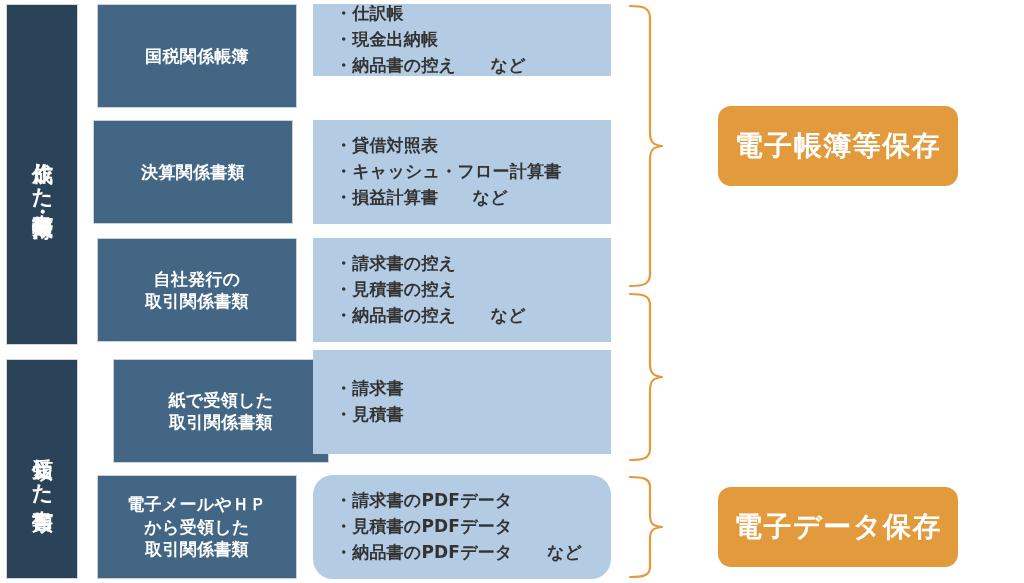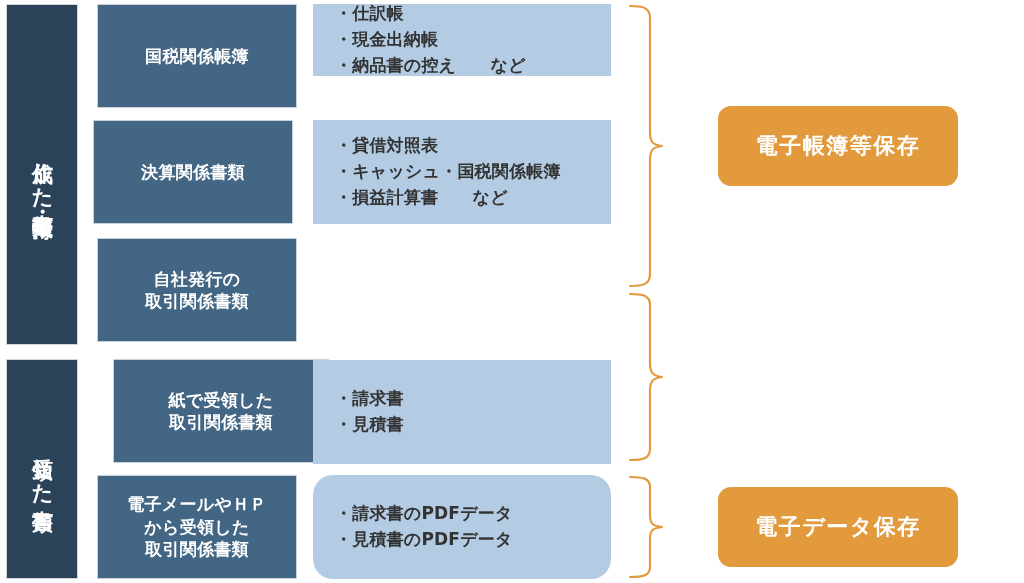--- a/index.html
+++ b/index.html
@@ -85,21 +85,21 @@
     background: #e29a3c;
     border-radius: 13px;
     box-sizing: border-box;
     display: flex;
     align-items: center;
     justify-content: center;
   }
   .result-text {
     color: #ffffff;
     font-weight: bold;
-    font-size: 22px;
+    font-size: 28px;
     letter-spacing: 1.5px;
   }
 
   
   .brace {
     position: absolute;
     overflow: visible;
   }
   .brace svg {
     display: block;
@@ -161,33 +161,39 @@
   </div>
 
   <div class="ex-box" style="left:313px; top:4px; width:298px; height:72px;">
     <div class="ex-line">・仕訳帳</div>
     <div class="ex-line">・現金出納帳</div>
     <div class="ex-line">・納品書の控え　　など</div>
   </div>
 
   <div class="ex-box" style="left:313px; top:120px; width:298px; height:104px;">
     <div class="ex-line">・貸借対照表</div>
-    <div class="ex-line">・キャッシュ・国税関係帳簿</div>
+    <div class="ex-line">・キャッシュ・フロー計算書</div>
     <div class="ex-line">・損益計算書　　など</div>
   </div>
 
-
-  <div class="ex-box" style="left:313px; top:360px; width:298px; height:104px;">
+  <div class="ex-box" style="left:313px; top:238px; width:298px; height:104px;">
+    <div class="ex-line">・請求書の控え</div>
+    <div class="ex-line">・見積書の控え</div>
+    <div class="ex-line">・納品書の控え　　など</div>
+  </div>
+
+  <div class="ex-box" style="left:313px; top:350px; width:298px; height:104px;">
     <div class="ex-line">・請求書</div>
     <div class="ex-line">・見積書</div>
   </div>
 
   <div class="ex-box" style="left:313px; top:475px; width:298px; height:104px;border-radius:20px;">
     <div class="ex-line">・請求書のPDFデータ</div>
     <div class="ex-line">・見積書のPDFデータ</div>
+    <div class="ex-line">・納品書のPDFデータ　　など</div>
   </div>
 
   <div class="brace" style="left:628px; top:4px; width:36px; height:284px;">
     <svg width="36" height="284" viewBox="0 0 36 284" preserveAspectRatio="none">
       <path d="M 2,2 C 14,2 22,3 22,14 L 22,128 C 22,138 25,141 34,142 C 25,143 22,146 22,156 L 22,270 C 22,281 14,282 2,282"></path>
     </svg>
   </div>
 
   <div class="brace" style="left:628px; top:292px; width:36px; height:170px;">
     <svg width="36" height="170" viewBox="0 0 36 170" preserveAspectRatio="none">

